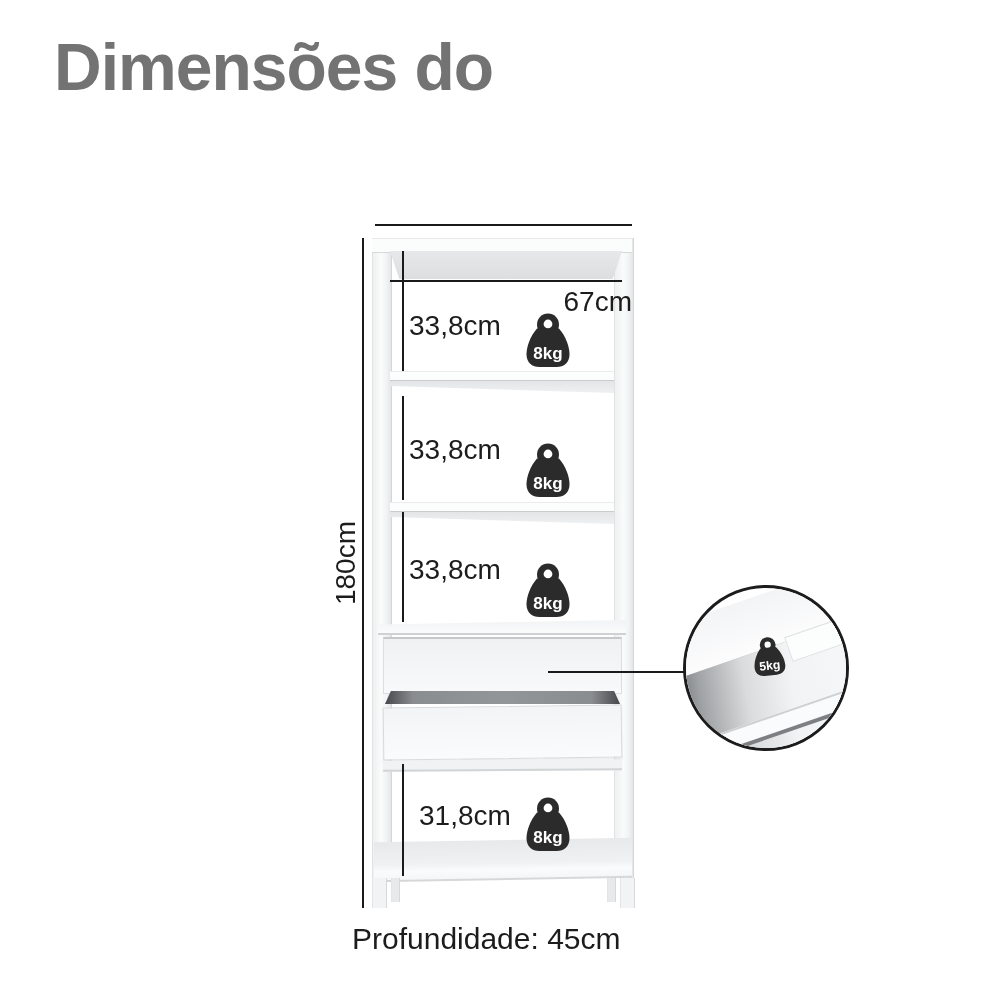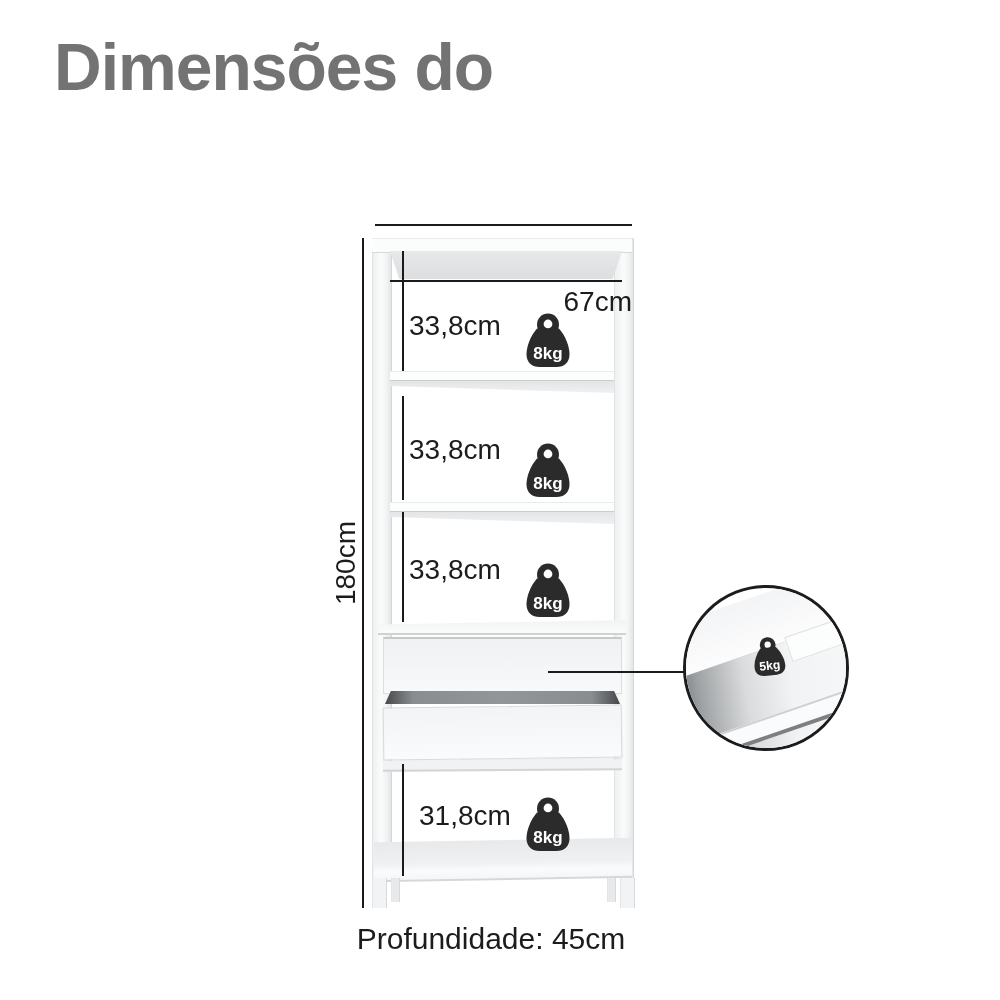--- a/index.html
+++ b/index.html
@@ -62,21 +62,21 @@
   #l-s4{left:402px;top:764px;width:2px;height:112px;}
   #l-conn{left:548px;top:671px;width:136px;height:2px;}
 
   
   .dim{font-size:28px;line-height:30px;color:#1c1c1c;white-space:nowrap;}
   #lb-70{left:375px;top:190px;width:257px;text-align:center;}
   #lb-67{left:375px;top:287px;width:257px;text-align:right;}
   #lb-180{left:286px;top:548px;width:120px;height:30px;text-align:center;transform:rotate(-90deg);}
   #lb-s1{left:409px;top:311px;} #lb-s2{left:409px;top:435px;} #lb-s3{left:409px;top:555px;}
   #lb-s4{left:411px;top:801px;margin-left:8px;}
-  #lb-depth{left:336px;top:924px;width:310px;text-align:center;font-size:30px;}
+  #lb-depth{left:352px;top:924px;width:310px;font-size:30px;}
 
   
   .kb{width:64px;height:60px;}
   .kb-ring,.kb-body{fill:#2b2b2b;}
   .kb-hole{fill:#ffffff;}
   .kb-text{fill:#ffffff;font-family:"Liberation Sans",sans-serif;font-weight:700;font-size:17px;}
   #kb-1{left:516px;top:312px;} #kb-2{left:516px;top:442px;}
   #kb-3{left:516px;top:562px;} #kb-4{left:516px;top:796px;}
 
   

